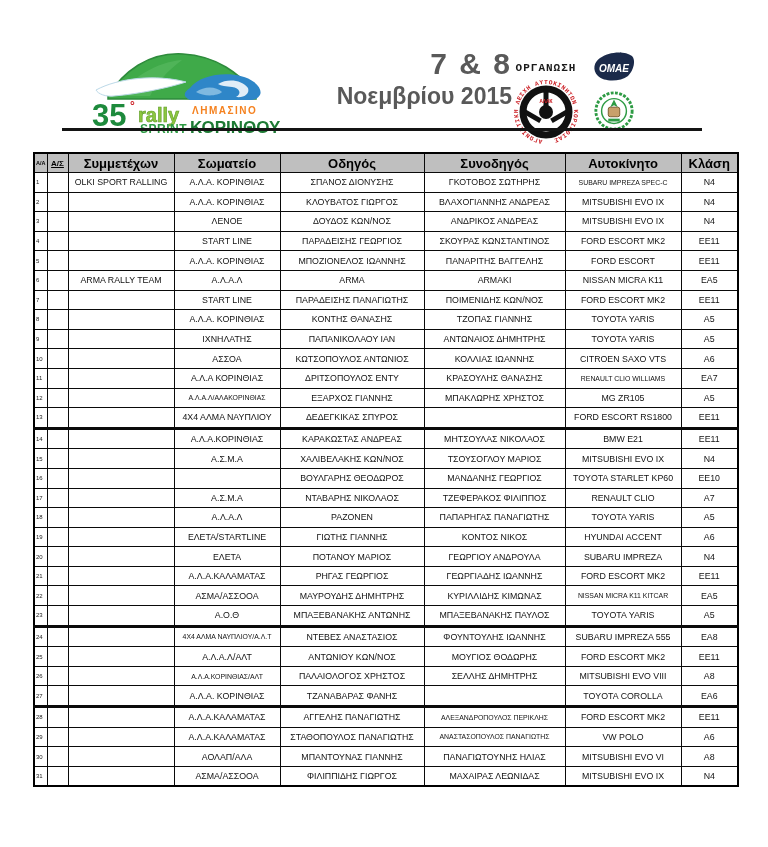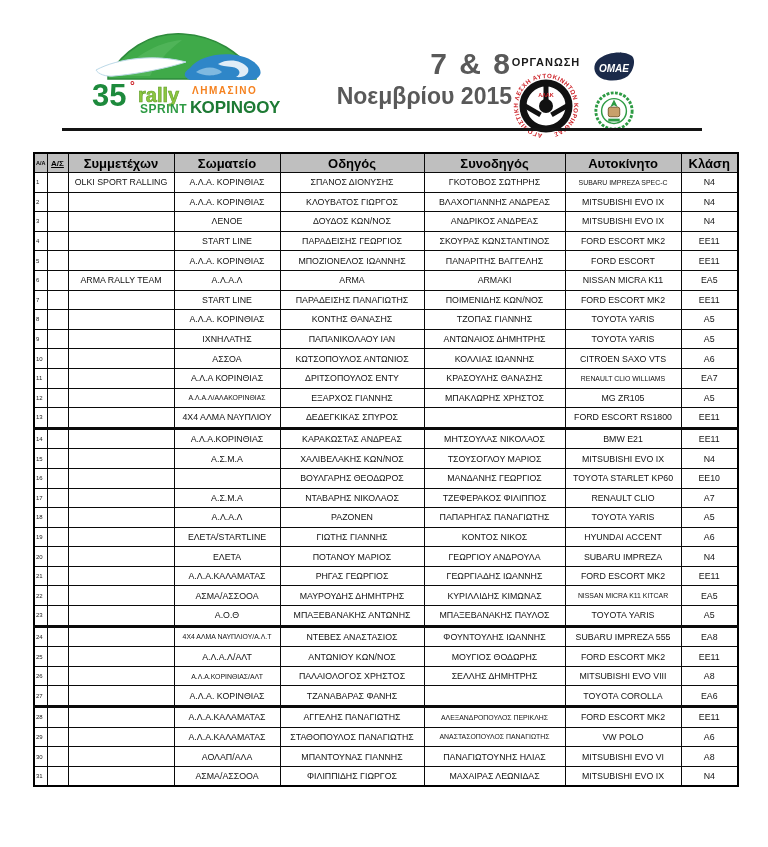--- a/index.html
+++ b/index.html
@@ -1,24 +1,24 @@
 <!DOCTYPE html>
 <html><head>
 <meta charset="utf-8">
 <style>
   html,body{margin:0;padding:0;background:#e8e8e8;}
   .page{position:relative;width:768px;height:847px;background:#ffffff;margin:0 auto;
         font-family:"Liberation Sans",sans-serif;overflow:hidden;}
 
   
-  .logo-block{position:absolute;left:78px;top:24px;width:215px;height:92px;}
+  .logo-block{position:absolute;left:78px;top:44px;width:215px;height:92px;}
   .date-block{position:absolute;left:322px;top:48px;width:190px;text-align:right;color:#595959;line-height:1.05;}
   .date-line1{font-size:30px;font-weight:bold;letter-spacing:2px;}
   .date-line2{font-size:23px;font-weight:bold;margin-top:4px;}
-  .org-block{position:absolute;left:498px;top:56px;width:96px;text-align:center;}
+  .org-block{position:absolute;left:498px;top:62px;width:96px;text-align:center;font-family:Liberation Mono, monospace;}
   .org-label{font-size:11px;font-weight:bold;color:#1a1a1a;letter-spacing:1px;}
   .omae-logo{position:absolute;left:590px;top:50px;width:48px;height:38px;}
   .epa-logo{position:absolute;left:592px;top:90px;width:44px;height:42px;}
   .rule{position:absolute;left:62px;top:128px;width:640px;height:3px;background:#141414;}
   .doc-title{position:absolute;left:33px;top:134px;width:704px;text-align:left;
              font-size:12.5px;font-weight:bold;color:#000;margin-top:28px;}
 
   
   table.entries{position:absolute;left:33px;top:152px;width:704px;border-collapse:collapse;
                 table-layout:fixed;border:2px solid #000;}

